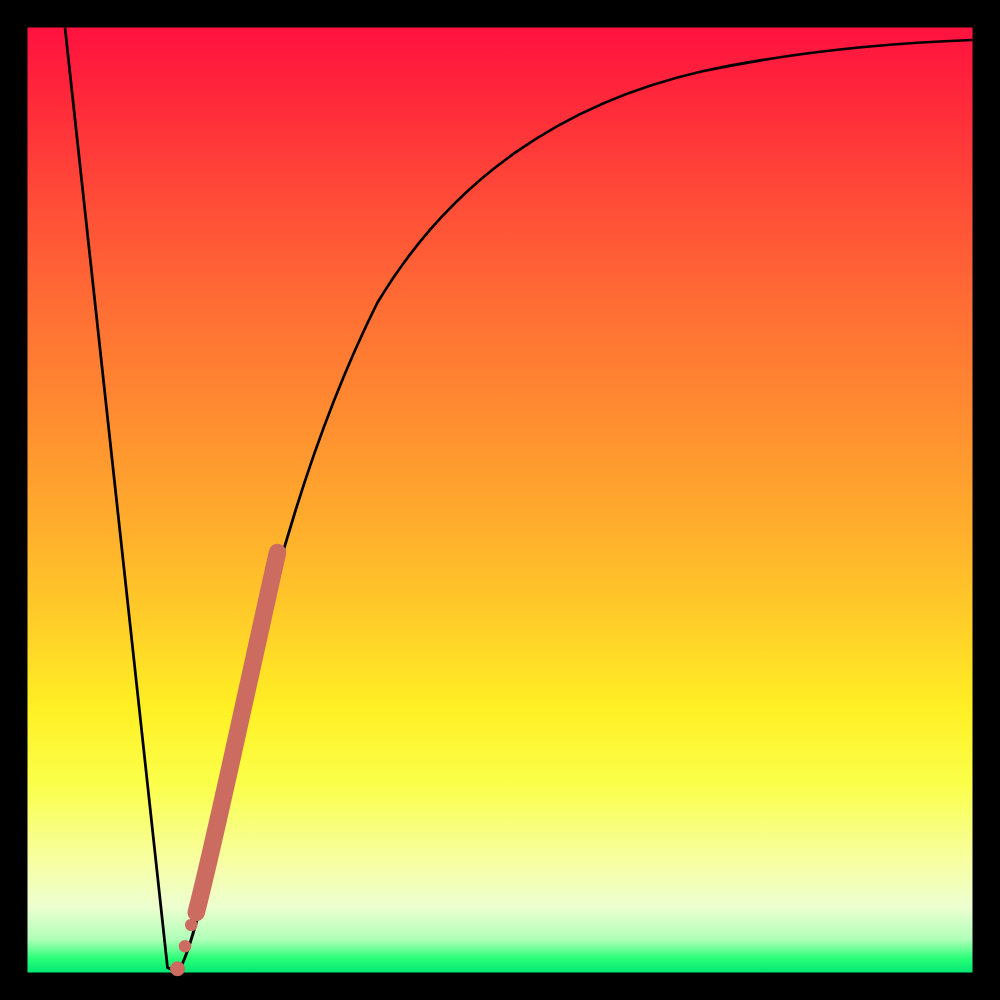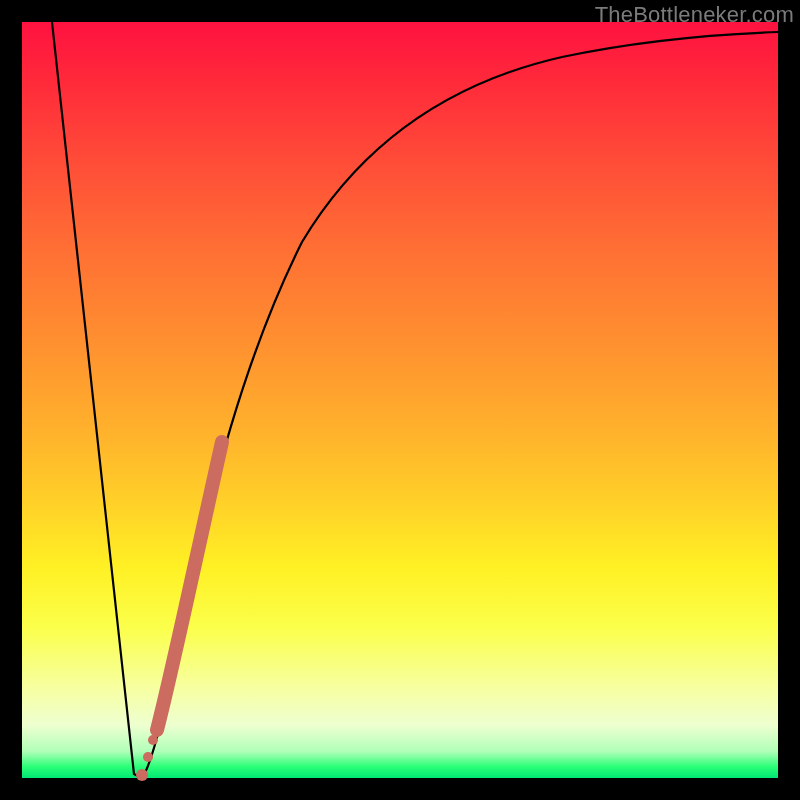--- a/index.html
+++ b/index.html
@@ -80,14 +80,13 @@
 
       <path d="M 135 708
                C 150 650, 172 545, 200 420" fill="none" stroke="#cc6b5f" stroke-width="14" stroke-linecap="round"></path>
 
       <circle cx="120" cy="753" r="6" fill="#cc6b5f"></circle>
       <circle cx="126" cy="735" r="5" fill="#cc6b5f"></circle>
       <circle cx="131" cy="718" r="5" fill="#cc6b5f"></circle>
     </svg>
 
   </div>
-  <div class="watermark">TheBottleneker.com</div>
 </div>
 
 </body></html>

